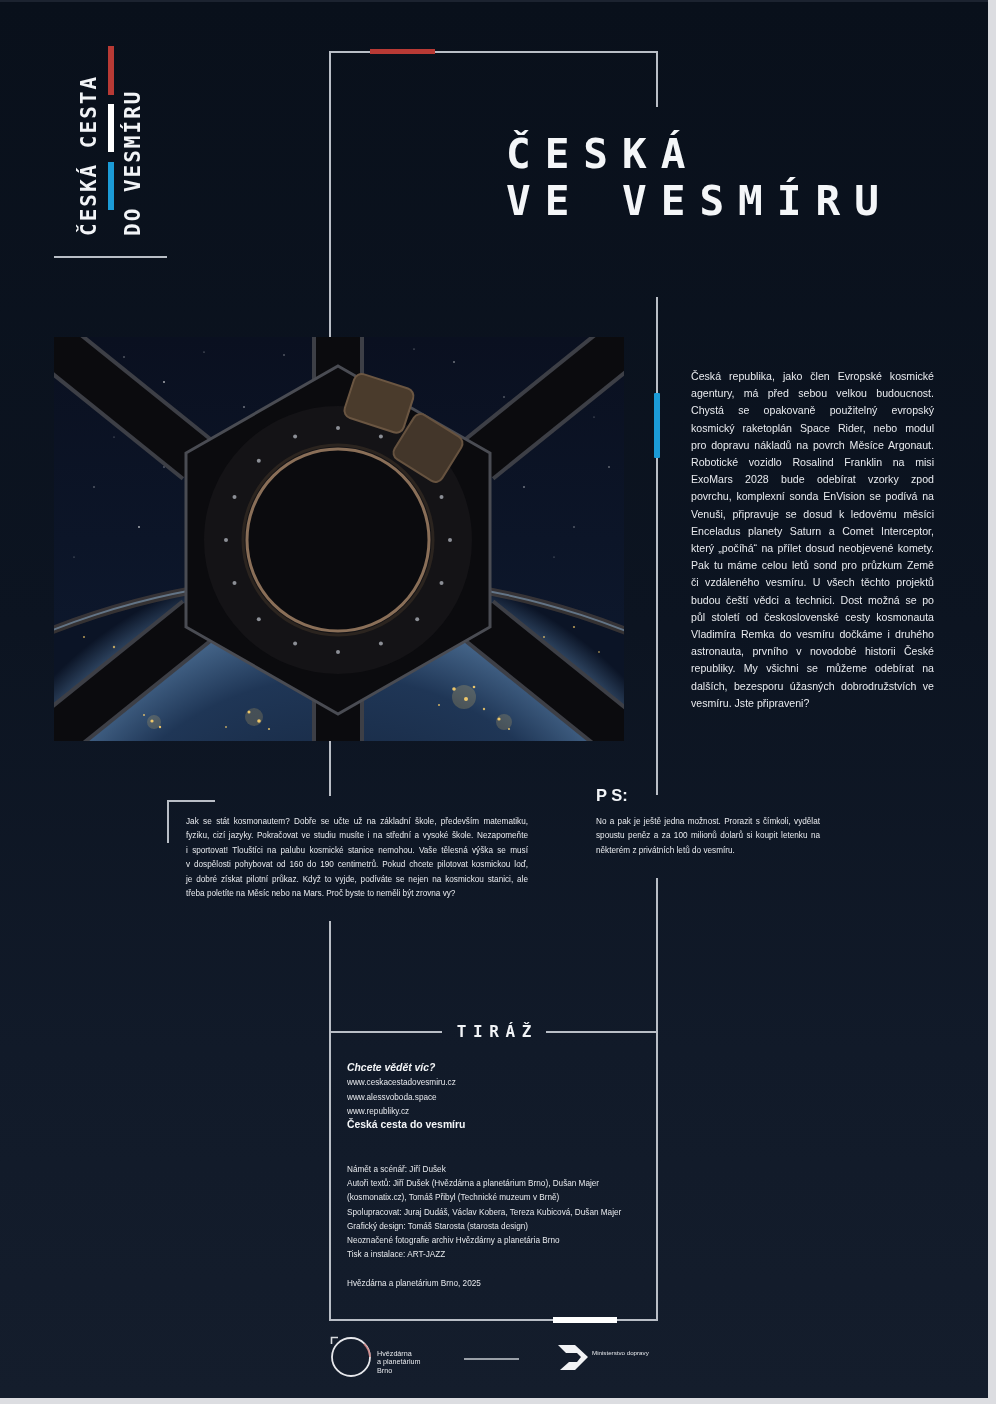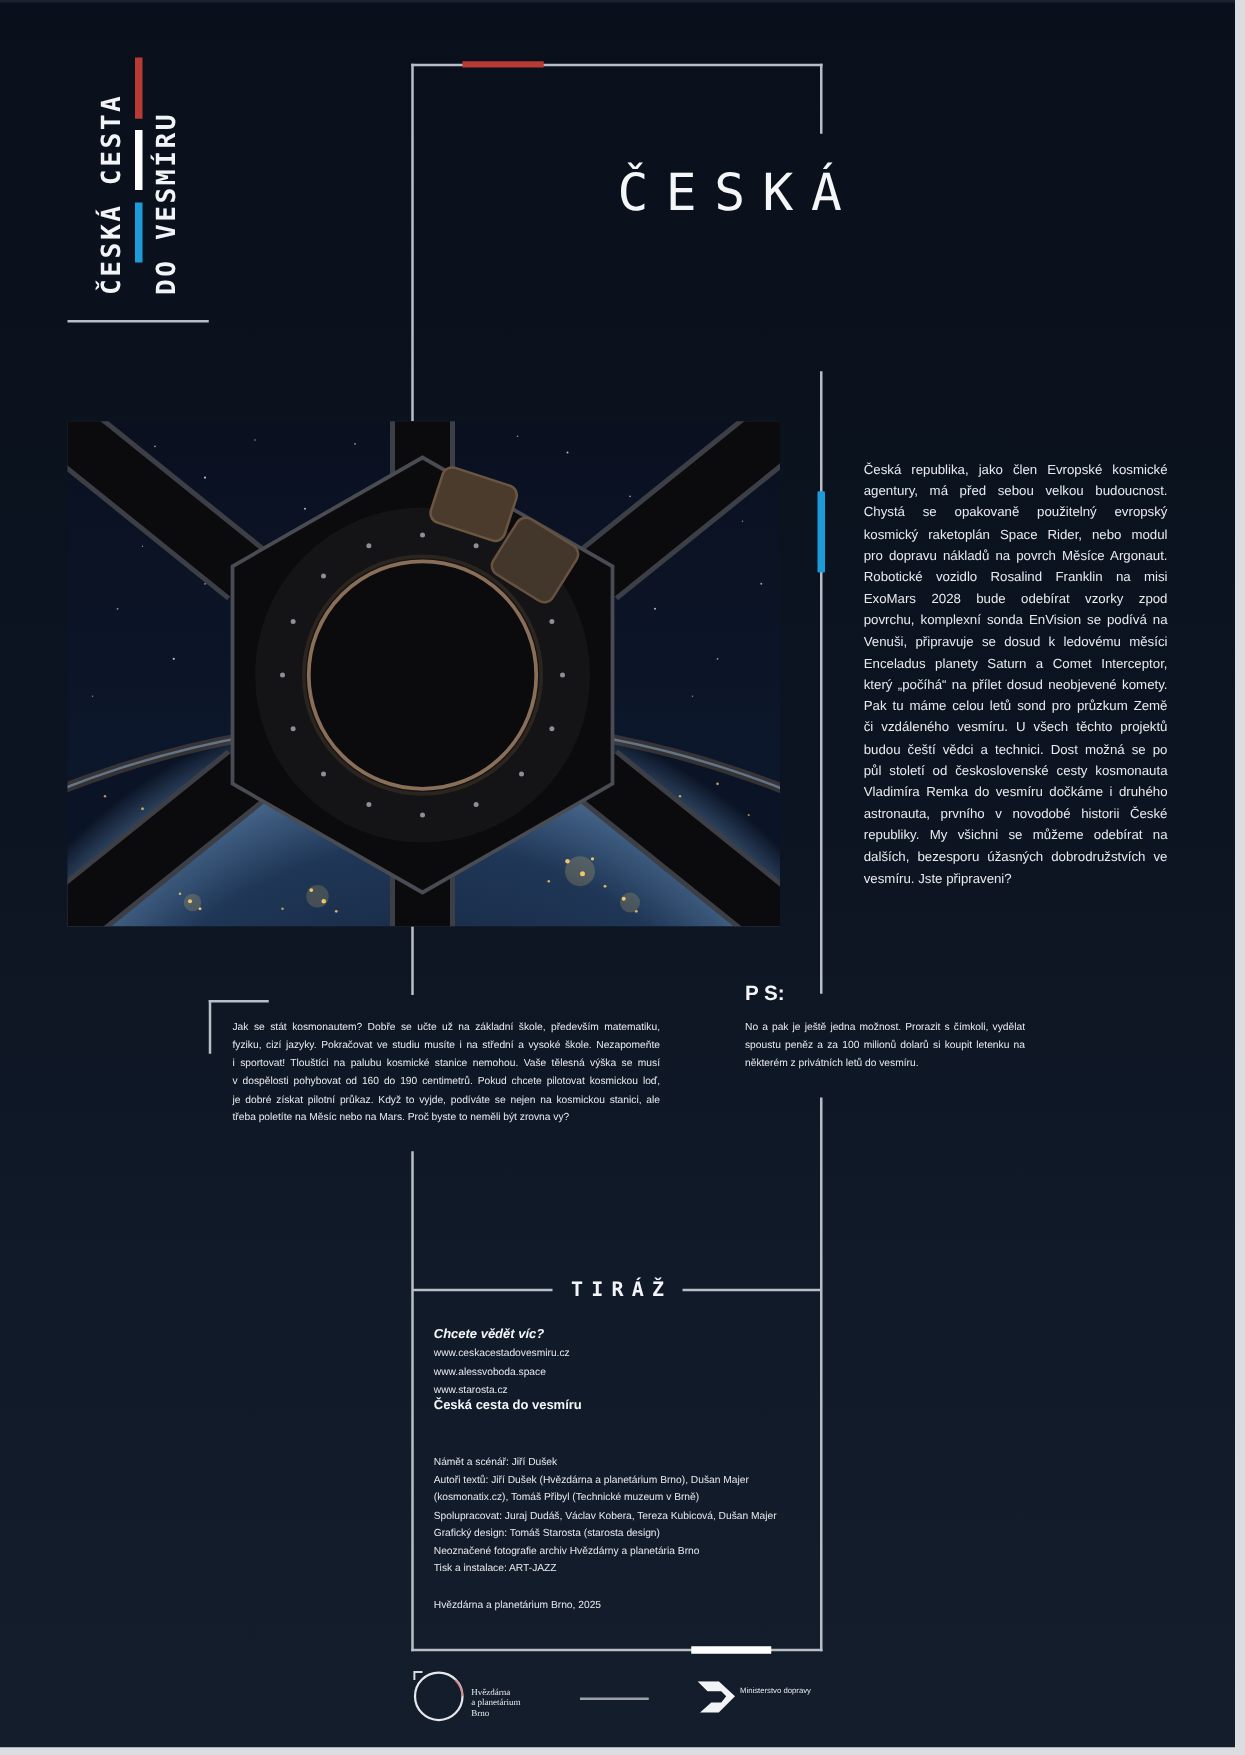--- a/index.html
+++ b/index.html
@@ -15,22 +15,22 @@
   .wht { background:#ffffff; }
   .blu { background:#1b9bd7; }
 
   .vtext {
     position:absolute; writing-mode:vertical-rl; transform:rotate(180deg);
     font-family:"DejaVu Sans Mono", monospace; font-weight:bold; font-size:21px;
     line-height:22px; width:22px; height:170px; letter-spacing:2px; color:#f2f4f7;
     white-space:nowrap;
   }
   .title {
-    position:absolute; left:494px; top:131px;
-    font-family:"DejaVu Sans Mono", monospace; font-weight:normal; font-size:41px;
+    position:absolute; left:506px; top:131px;
+    font-family:"DejaVu Sans Mono", monospace; font-weight:bold; font-size:41px;
     line-height:47px; letter-spacing:14px; color:#f4f6f8; white-space:nowrap;
   }
   .title span { display:block; }
 
   .para { position:absolute; font-family:"Liberation Sans", sans-serif; color:#e8eaee; }
   .para .jl { display:block; text-align:justify; text-align-last:justify; }
   .para .ll { display:block; text-align:left; }
   .intro { left:691px; top:368px; width:243px; font-size:10.6px; line-height:17.2px; }
   .astro { left:186px; top:815px; width:342px; font-size:8.2px; line-height:14.4px; }
   .pstext { left:596px; top:815px; width:224px; font-size:8.2px; line-height:14.4px; }
@@ -45,21 +45,21 @@
     letter-spacing:6.6px; padding-left:6.6px; box-sizing:border-box; color:#f2f4f7; white-space:nowrap;
   }
   .col { position:absolute; left:347px; font-family:"Liberation Sans", sans-serif; color:#e6e8ec; white-space:nowrap; }
   .col-h { font-weight:bold; font-size:10.4px; line-height:14px; color:#f4f6f8; }
   .col-l { font-size:8.2px; }
   .col-l span { display:block; }
   .links { top:1076px; line-height:14.6px; }
   .credits { top:1163px; line-height:14.2px; }
 
   .obs-text {
-    position:absolute; left:377px; top:1350px; font-family:Liberation Serif, serif;
+    position:absolute; left:377px; top:1350px; font-family:Liberation Sans, sans-serif;
     font-size:7.2px; line-height:8.3px; color:#e6e8ec; white-space:nowrap;
   }
   .obs-text span { display:block; }
   .min-text {
     position:absolute; left:592px; top:1348px; font-family:"Liberation Sans", sans-serif;
     font-size:6.2px; line-height:9px; color:#e6e8ec; white-space:nowrap;
   }
   .photo { position:absolute; left:54px; top:337px; width:570px; height:404px; }
 </style>
 </head>
@@ -82,20 +82,21 @@
   <div class="ln blu" style="left:654px; top:393px; width:6px; height:65px; border-radius:1px;"></div>
   <div class="ln" style="left:656px; top:878px; width:2px; height:443px;"></div>
   <div class="ln" style="left:329px; top:51px; width:2px; height:290px;"></div>
   <div class="ln" style="left:329px; top:741px; width:2px; height:55px;"></div>
   <div class="ln" style="left:329px; top:921px; width:2px; height:400px;"></div>
   <div class="ln" style="left:329px; top:1319px; width:329px; height:2px;"></div>
   <div class="ln wht" style="left:553px; top:1317px; width:64px; height:6px;"></div>
 
   <div class="title">
     <span>ČESKÁ</span>
+    <span>VE VESMÍRU</span>
   </div>
 
   <svg class="photo" viewBox="0 0 570 404">
     <defs>
       <linearGradient id="g-space" x1="0" y1="0" x2="0" y2="1">
         <stop offset="0" stop-color="#0a1020"></stop>
         <stop offset="1" stop-color="#0e1a30"></stop>
       </linearGradient>
       <radialGradient id="g-earth-out" cx="284" cy="620" r="400" gradientUnits="userSpaceOnUse">
         <stop offset="0" stop-color="#0c1629"></stop>
@@ -295,21 +296,21 @@
   </div>
 
   <div class="ln" style="left:330px; top:1031px; width:112px; height:2px;"></div>
   <div class="tiraz-head">TIRÁŽ</div>
   <div class="ln" style="left:546px; top:1031px; width:111px; height:2px;"></div>
 
   <div class="col col-h" style="top:1061px;font-style:italic;">Chcete vědět víc?</div>
   <div class="col col-l links">
     <span>www.ceskacestadovesmiru.cz</span>
     <span>www.alessvoboda.space</span>
-    <span>www.starosta.cz</span>
+    <span>www.republiky.cz</span>
   </div>
 
   <div class="col col-h" style="top:1118px;">Česká cesta do vesmíru</div>
   <div class="col col-l credits">
     <span>Námět a scénář: Jiří Dušek</span>
     <span>Autoři textů: Jiří Dušek (Hvězdárna a planetárium Brno), Dušan Majer</span>
     <span>(kosmonatix.cz), Tomáš Přibyl (Technické muzeum v Brně)</span>
     <span>Spolupracovat: Juraj Dudáš, Václav Kobera, Tereza Kubicová, Dušan Majer</span>
     <span>Grafický design: Tomáš Starosta (starosta design)</span>
     <span>Neoznačené fotografie archiv Hvězdárny a planetária Brno</span>

